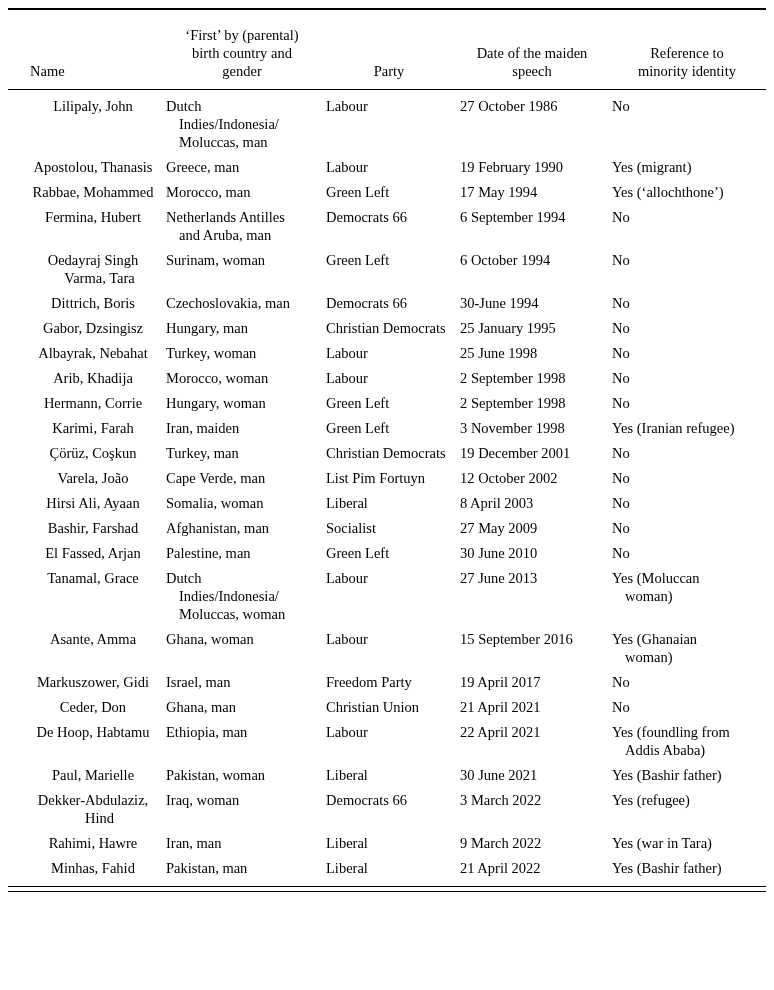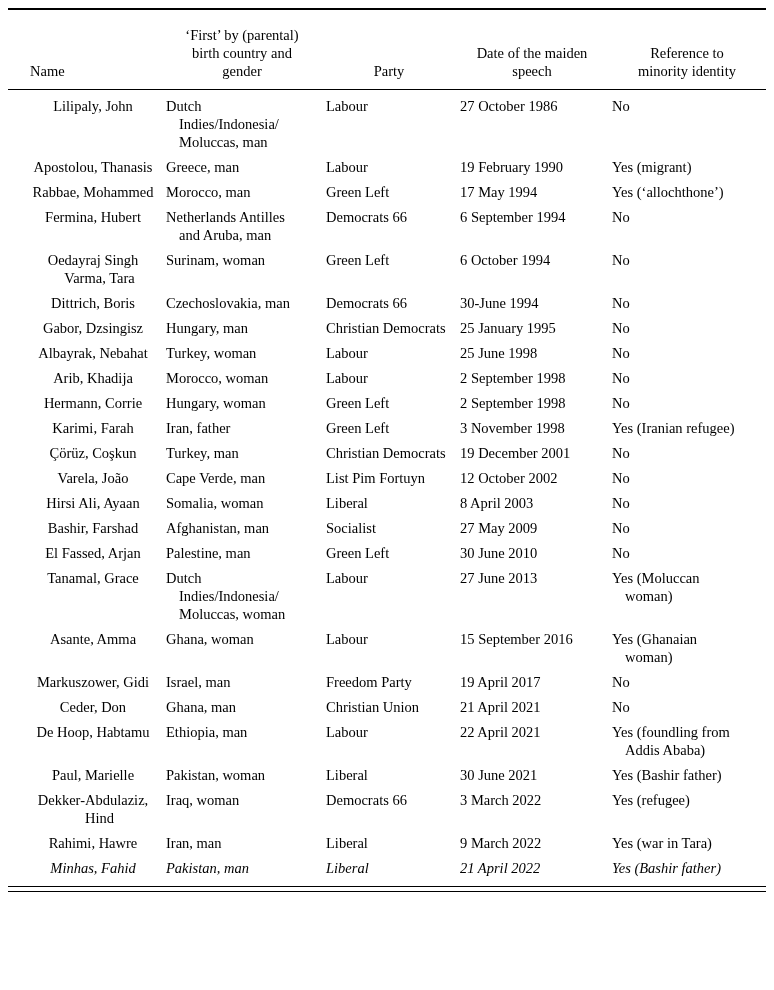--- a/index.html
+++ b/index.html
@@ -42,21 +42,21 @@
   tbody td {
     vertical-align: top;
     text-align: left;
     font-size: 14.5px;
     line-height: 18px;
     white-space: pre-line;       
     padding: 7px 6px 0 17px;
     text-indent: -13px;          
   }
   tbody td.c-name { padding-left: 35px; text-align: center; }
-  tbody tr:last-child td { padding-bottom: 9px; font-style: italic; }
+  tbody tr:last-child td { padding-bottom: 9px; }
 
   .rule2 {
     width: 758px;
     border-top: 1px solid #000;
     margin-top: 4px;
     height: 0;
   }
 </style>
 </head>
 <body>
@@ -153,21 +153,21 @@
       </tr>
       <tr>
         <td class="c-name">Hermann, Corrie</td>
         <td class="c-origin">Hungary, woman</td>
         <td class="c-party">Green Left</td>
         <td class="c-date">2 September 1998</td>
         <td class="c-ref">No</td>
       </tr>
       <tr>
         <td class="c-name">Karimi, Farah</td>
-        <td class="c-origin">Iran, father</td>
+        <td class="c-origin">Iran, maiden</td>
         <td class="c-party">Green Left</td>
         <td class="c-date">3 November 1998</td>
         <td class="c-ref">Yes (Iranian refugee)</td>
       </tr>
       <tr>
         <td class="c-name">Çörüz, Coşkun</td>
         <td class="c-origin">Turkey, man</td>
         <td class="c-party">Christian Democrats</td>
         <td class="c-date">19 December 2001</td>
         <td class="c-ref">No</td>

